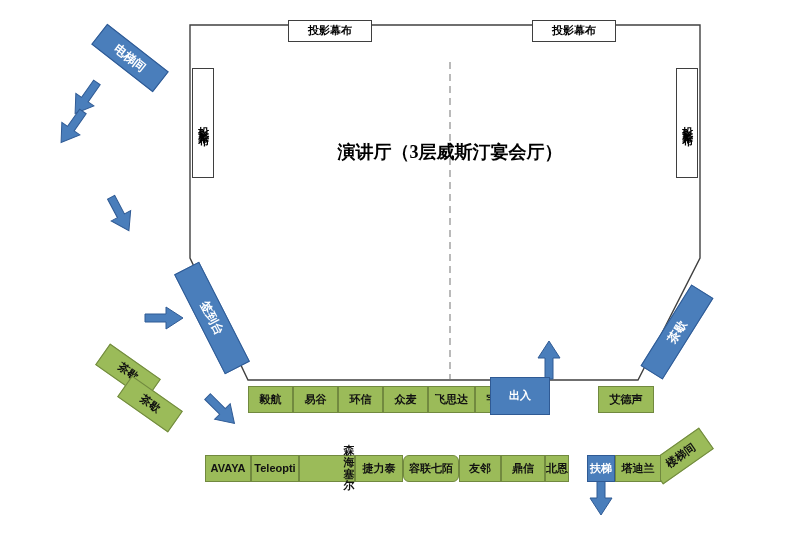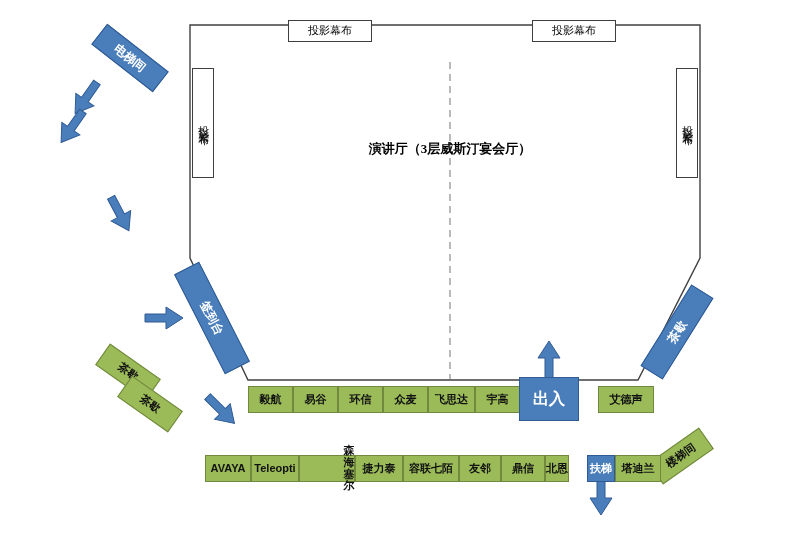--- a/index.html
+++ b/index.html
@@ -1,27 +1,27 @@
 <!DOCTYPE html>
 <html><head>
 <meta charset="utf-8">
 <style>
   html,body{margin:0;padding:0;background:#fff;}
   #stage{position:relative;width:800px;height:550px;background:#fff;overflow:hidden;
          font-family:"Liberation Sans",sans-serif;}
   svg{position:absolute;left:0;top:0;}
   .box{position:absolute;box-sizing:border-box;display:flex;align-items:center;
        justify-content:center;text-align:center;line-height:1.05;}
-  .wbox{background:#fff;border:1px solid #3f3f3f;font-weight:normal;font-size:11px;
+  .wbox{background:#fff;border:1px solid #3f3f3f;font-weight:bold;font-size:11px;
         color:#000;font-family:"Liberation Serif",serif;}
   .green{background:#9bbb59;border:1px solid #71893f;font-weight:bold;font-size:11px;color:#111;}
   .blue{background:#4a7ebb;border:1px solid #2f5a94;color:#fff;font-weight:bold;font-size:11px;}
   .vtext{writing-mode:vertical-rl;letter-spacing:3px;}
   .title{position:absolute;font-family:"Liberation Serif",serif;font-weight:bold;
-         font-size:13px;color:#000;text-align:center;}
+         font-size:18px;color:#000;text-align:center;}
   .pool{position:absolute;background:#d6e9f2;display:flex;align-items:center;
         justify-content:center;font-size:11px;font-weight:bold;color:#1a1a1a;}
 </style>
 </head>
 <body>
 
 <div id="stage">
 
   <svg width="800" height="550" viewBox="0 0 800 550">
     <defs>
@@ -57,29 +57,29 @@
   <div class="box green" style="left:119px;top:391px;width:62px;height:26px;transform:rotate(35deg);">茶歇</div>
   <div class="box green" style="left:650px;top:443px;width:62px;height:26px;transform:rotate(-35deg);">楼梯间</div>
 
   <div class="box green" style="left:248px;top:386px;width:45px;height:27px;text-align:right;">毅航</div>
   <div class="box green" style="left:293px;top:386px;width:45px;height:27px;">易谷</div>
   <div class="box green" style="left:338px;top:386px;width:45px;height:27px;">环信</div>
   <div class="box green" style="left:383px;top:386px;width:45px;height:27px;">众麦</div>
   <div class="box green" style="left:428px;top:386px;width:47px;height:27px;">飞思达</div>
   <div class="box green" style="left:475px;top:386px;width:45px;height:27px;">宇高</div>
 
-  <div class="box blue" style="left:519px;top:377px;width:60px;height:44px;font-size:16px;">出入</div>
+  <div class="box blue" style="left:490px;top:377px;width:60px;height:38px;font-size:11px;">出入</div>
 
   <div class="box green" style="left:598px;top:386px;width:56px;height:27px;">艾德声</div>
 
   <div class="box green" style="left:205px;top:455px;width:46px;height:27px;">AVAYA</div>
   <div class="box green" style="left:251px;top:455px;width:48px;height:27px;">Teleopti</div>
   <div class="box green" style="left:299px;top:455px;width:56px;height:27px;padding-left:44px;">森海塞尔</div>
   <div class="box green" style="left:355px;top:455px;width:48px;height:27px;">捷力泰</div>
-  <div class="box green" style="left:403px;top:455px;width:56px;height:27px;">容联七陌</div>
+  <div class="box green" style="left:403px;top:455px;width:56px;height:27px;border-radius:6px;">容联七陌</div>
   <div class="box green" style="left:459px;top:455px;width:42px;height:27px;">友邻</div>
   <div class="box green" style="left:501px;top:455px;width:44px;height:27px;">鼎信</div>
   <div class="box green" style="left:545px;top:455px;width:24px;height:27px;">北恩</div>
 
   <div class="box blue" style="left:587px;top:455px;width:28px;height:27px;">扶梯</div>
 
   <div class="box green" style="left:615px;top:455px;width:46px;height:27px;">塔迪兰</div>
 
 
 </div>

